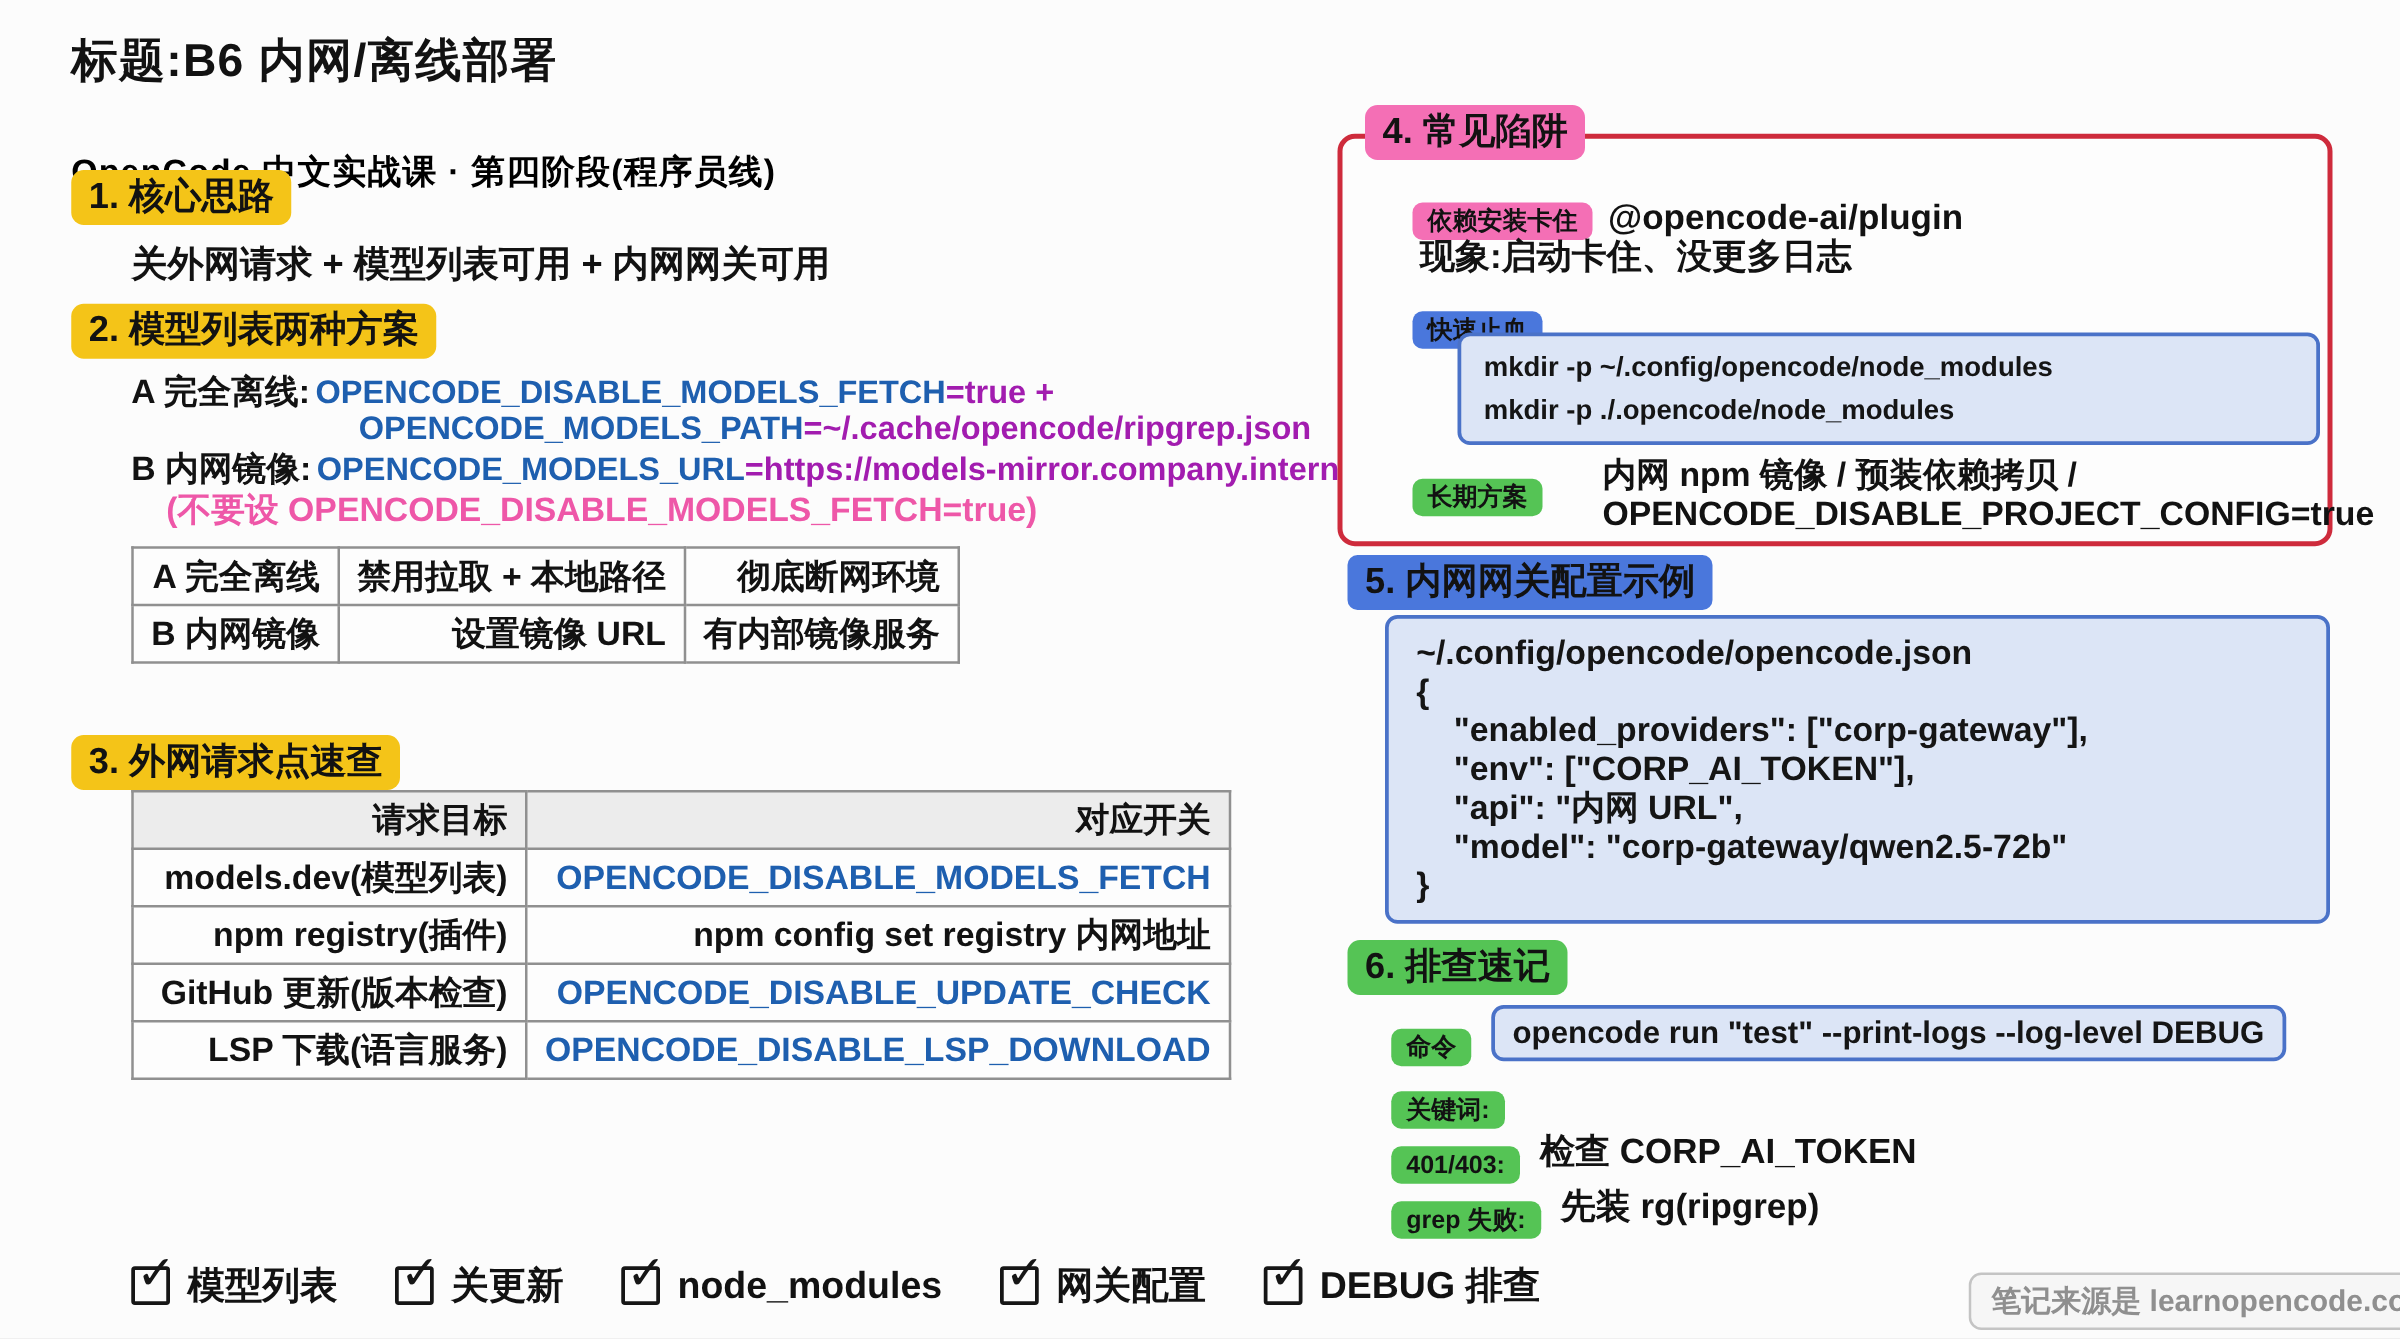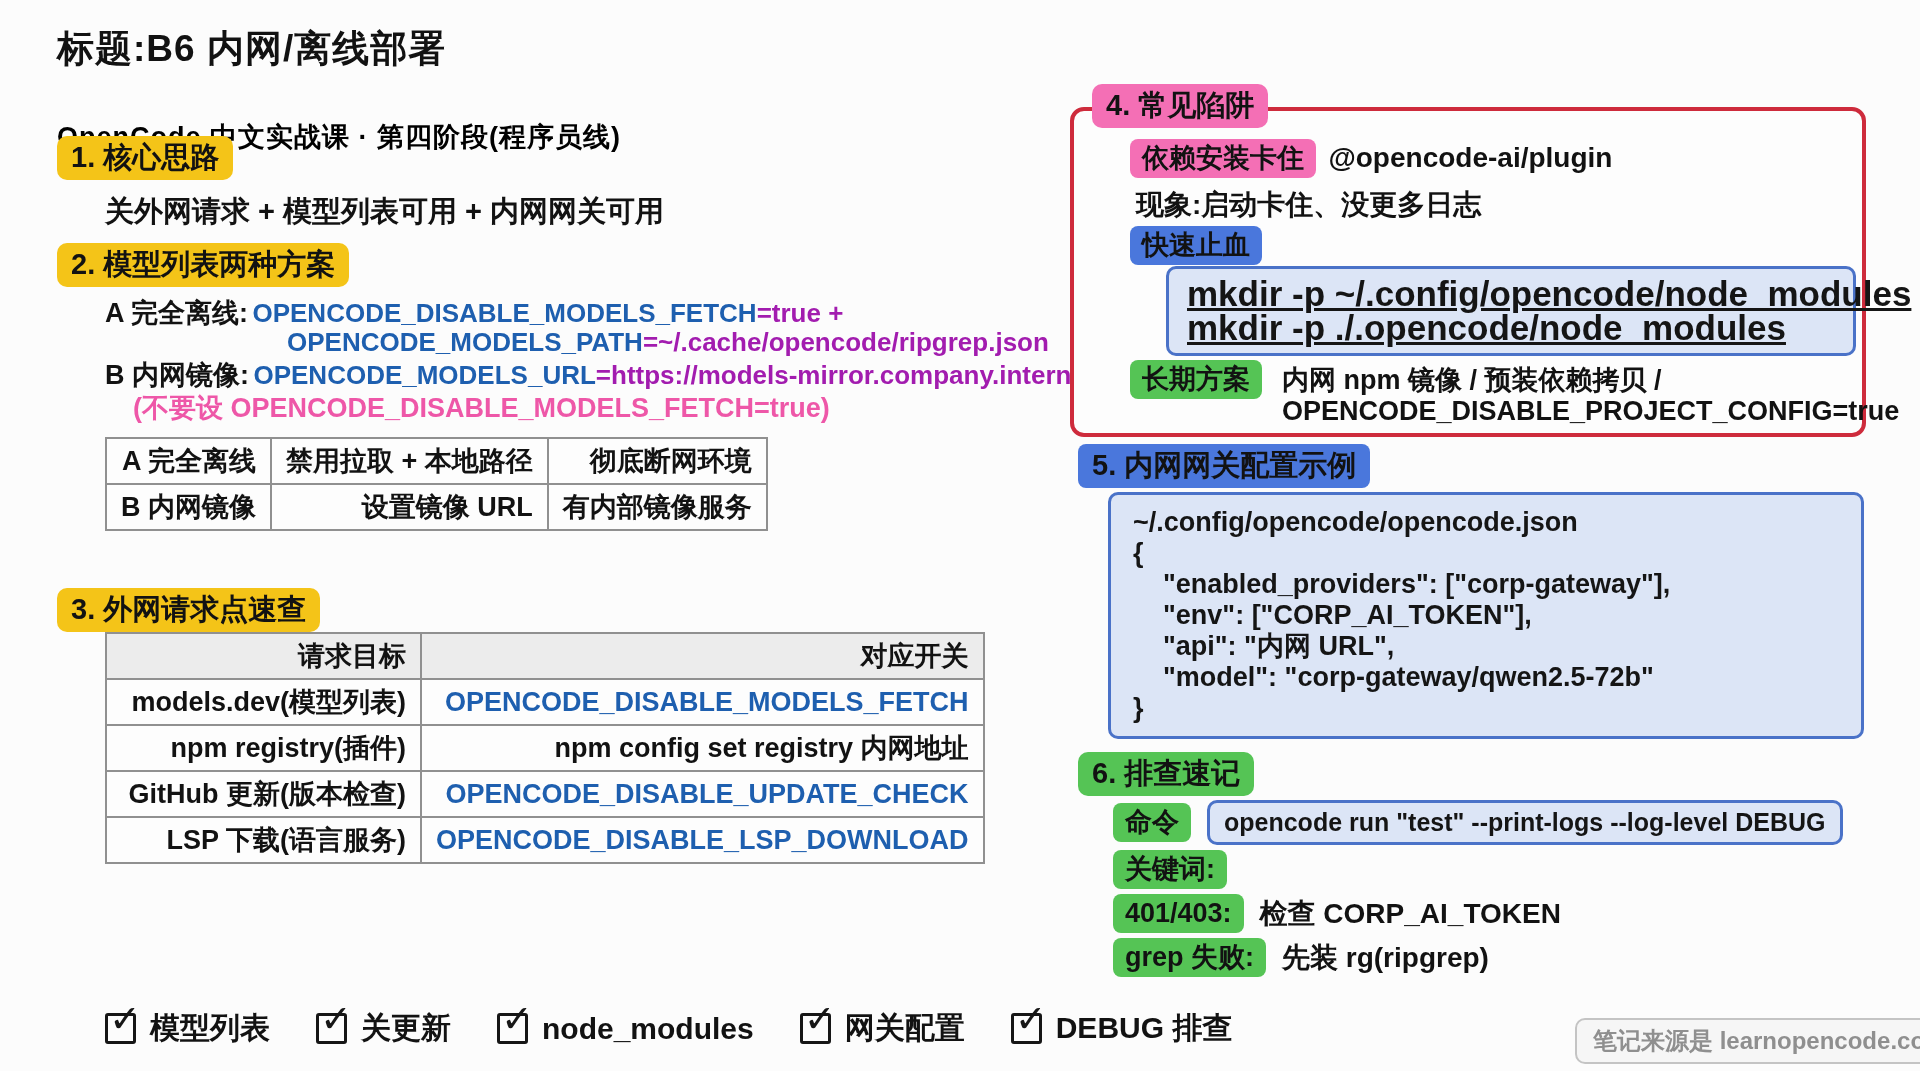--- a/index.html
+++ b/index.html
@@ -5,21 +5,21 @@
   html,body{margin:0;padding:0;background:#dedede;}
   .stage{position:relative;width:1920px;height:1071px;background:#FCFCFC;overflow:hidden;
          font-family:"Liberation Sans","DejaVu Sans",sans-serif;color:#121212;}
   .abs{position:absolute;white-space:nowrap;}
 
   .title{font-size:37px;font-weight:800;letter-spacing:1px;}
   .subtitle{font-size:27px;font-weight:600;color:#000000;letter-spacing:1px;margin-top:39px;}
 
   .badge{display:inline-block;font-weight:800;border-radius:10px;padding:3px 14px;line-height:1.3;color:#121212;}
   .badge-lg{font-size:29px;}
-  .badge-sm{font-size:27px;border-radius:8px;padding:2px 12px;}
+  .badge-sm{font-size:20px;border-radius:8px;padding:2px 12px;margin-top:23px;}
   .by{background:#F4C418;}
   .bp{background:#F46FB5;}
   .bb{background:#4A77DC;}
   .bg{background:#55C455;}
 
   .bodytext{font-size:29px;font-weight:800;}
   .linetext{font-size:27px;font-weight:800;}
   .env{color:#1E5FAF;font-weight:700;font-size:26px;}
   .plain{font-weight:700;font-size:26px;color:#a21caf;}
   .pinknote{color:#EE57A8;font-weight:800;font-size:27px;}
@@ -119,21 +119,21 @@
     <span class="badge badge-lg bp">4. 常见陷阱</span>
   </div>
   <div class="abs" style="left:1130px;top:139px;">
     <span class="badge badge-sm bp">依赖安装卡住</span>
     <span class="linetext" style="font-size:28px;margin-left:8px;">@opencode-ai/plugin</span>
   </div>
   <div class="abs linetext" style="left:1136px;top:186px;font-size:28px;">现象:启动卡住、没更多日志</div>
   <div class="abs" style="left:1130px;top:226px;">
     <span class="badge badge-sm bb">快速止血</span>
   </div>
-  <div class="abs codebox" style="left:1166px;top:266px;width:648px;padding:8px 18px;font-size:35px;line-height:34px;text-decoration:underline;">mkdir -p ~/.config/opencode/node_modules
+  <div class="abs codebox" style="left:1166px;top:266px;width:648px;padding:8px 18px;font-size:22px;line-height:34px;">mkdir -p ~/.config/opencode/node_modules
 mkdir -p ./.opencode/node_modules</div>
   <div class="abs" style="left:1130px;top:360px;">
     <span class="badge badge-sm bg">长期方案</span>
   </div>
   <div class="abs linetext" style="left:1282px;top:362px;">内网 npm 镜像 / 预装依赖拷贝 /</div>
   <div class="abs linetext" style="left:1282px;top:396px;">OPENCODE_DISABLE_PROJECT_CONFIG=true</div>
 
   <div class="abs" style="left:1078px;top:444px;">
     <span class="badge badge-lg bb" style="border-radius:8px;">5. 内网网关配置示例</span>
   </div>

